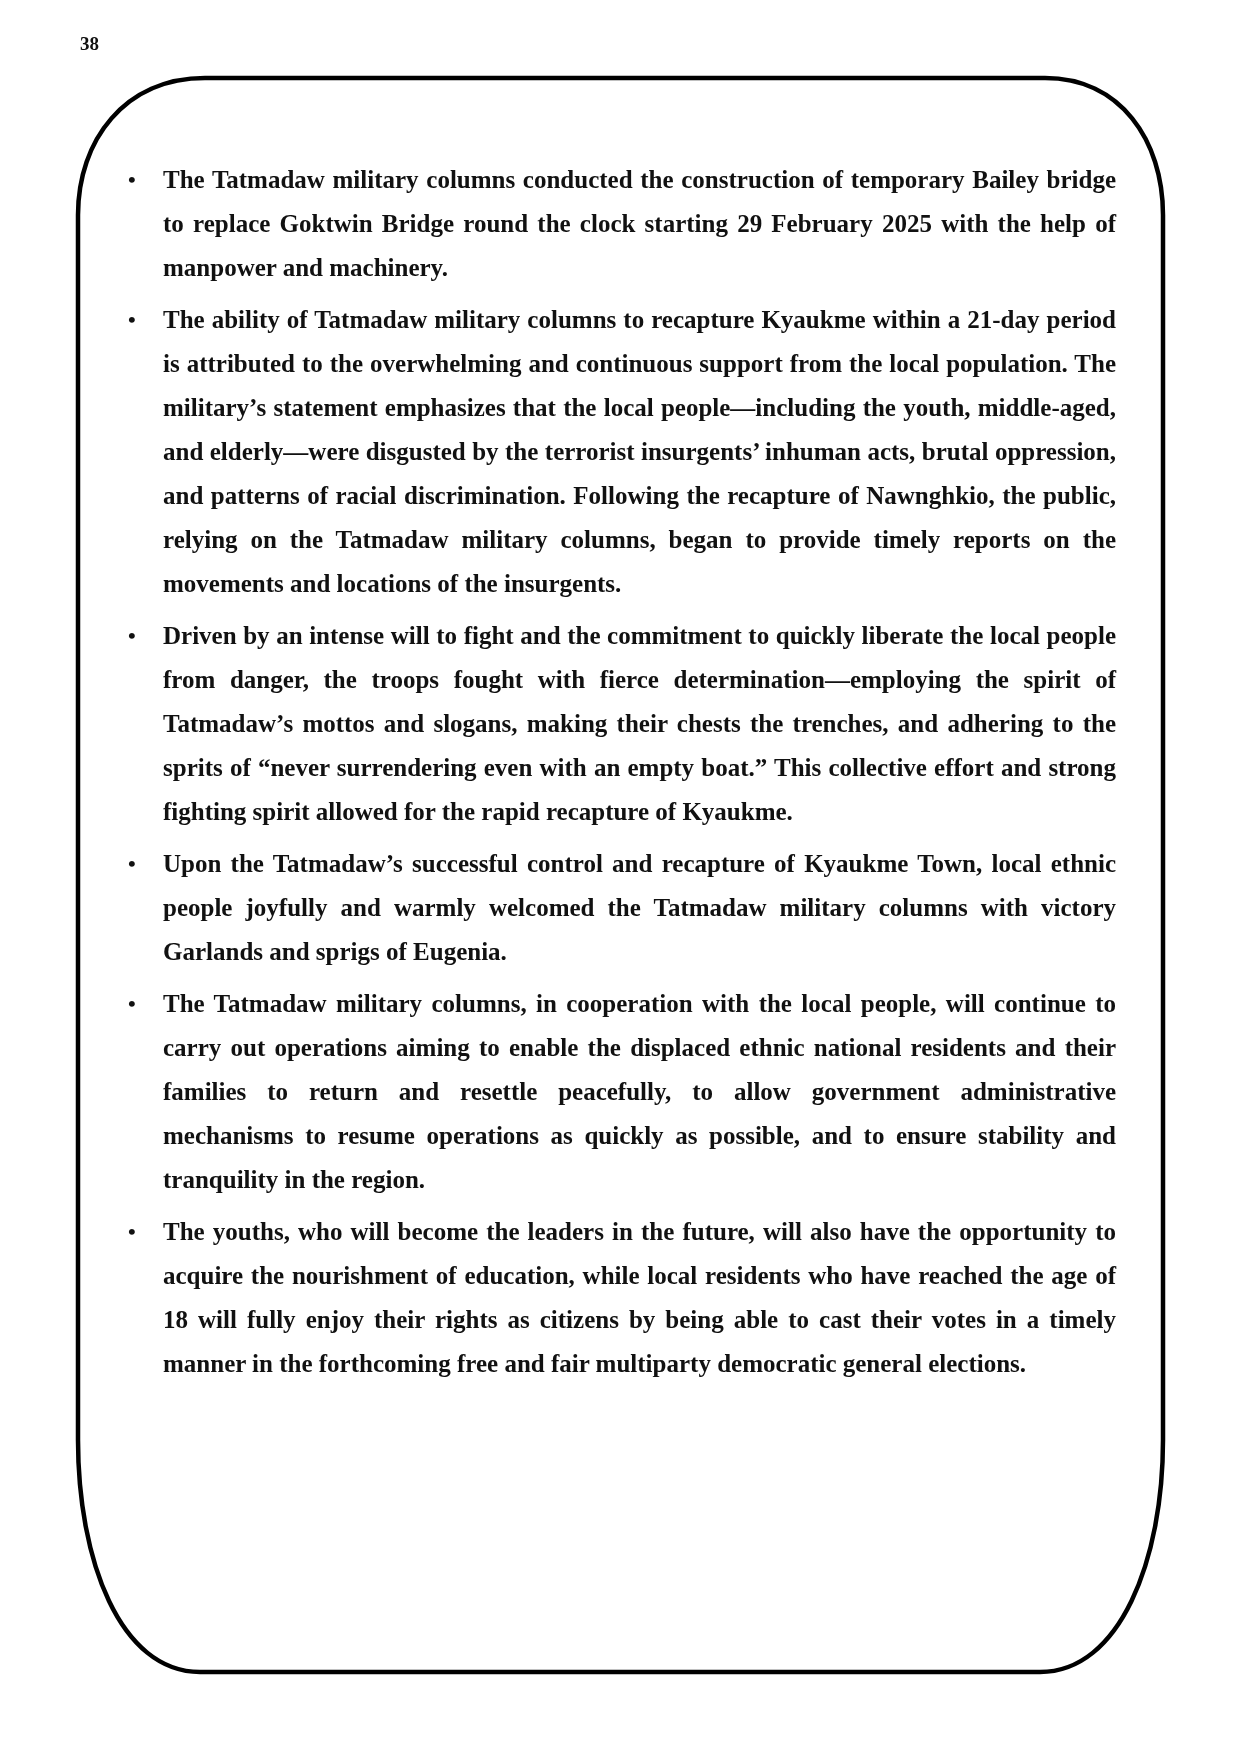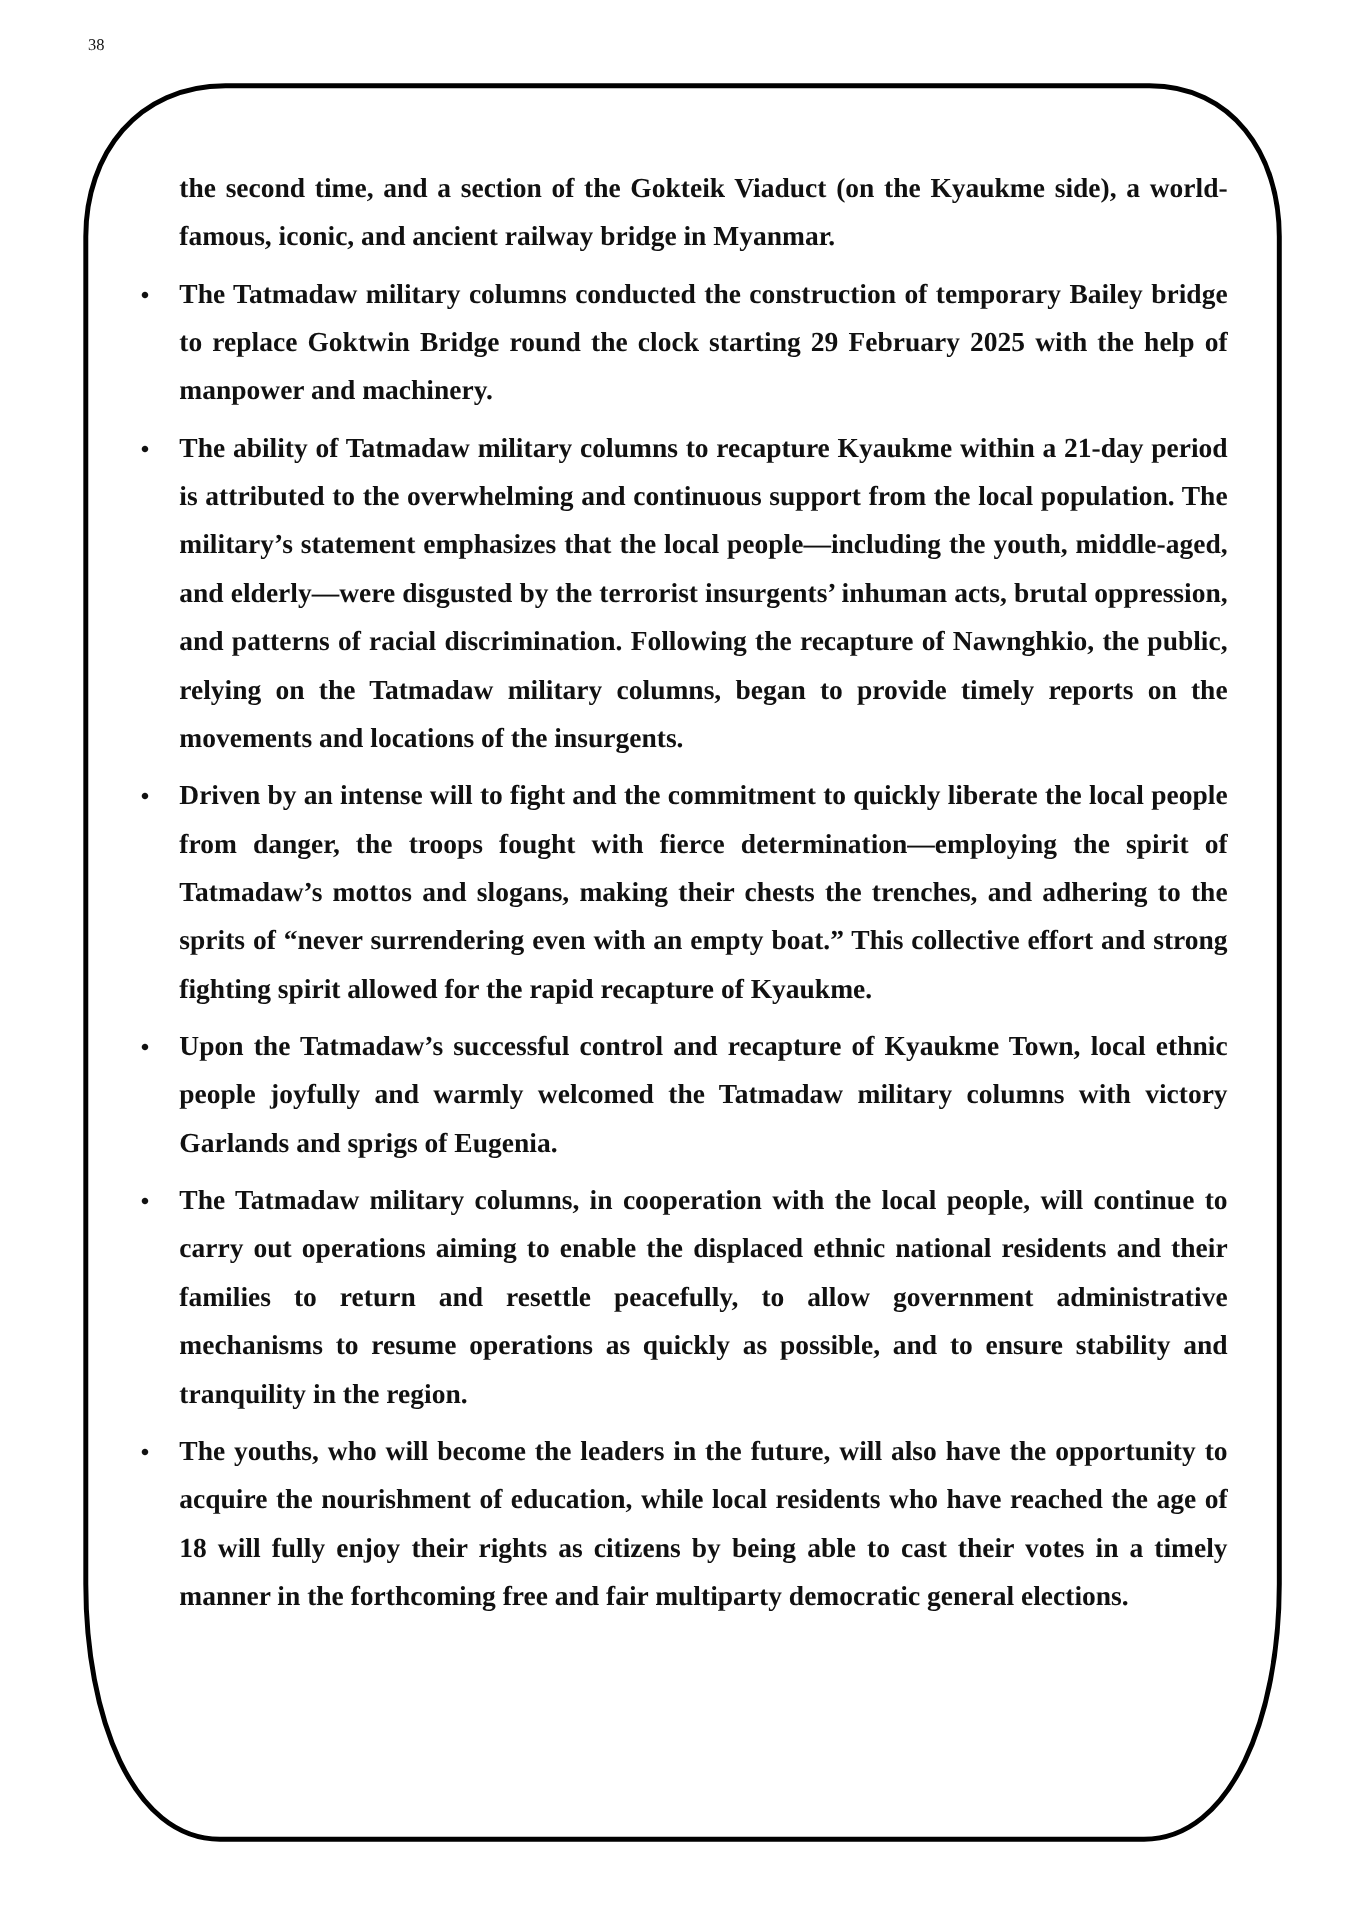--- a/index.html
+++ b/index.html
@@ -12,22 +12,22 @@
       height: 1755px;
       position: relative;
       overflow: hidden;
       font-family: "Liberation Serif", "DejaVu Serif", serif;
       color: #111111;
     }
     .page-number {
       position: absolute;
       left: 80px;
       top: 34px;
-      font-size: 15px;
-      font-weight: normal;
+      font-size: 19px;
+      font-weight: bold;
       line-height: 1;
     }
     .frame {
       position: absolute;
       left: 0;
       top: 0;
       width: 1241px;
       height: 1755px;
       pointer-events: none;
     }
@@ -76,21 +76,20 @@
              C 1120 78, 1163 140, 1163 215
              L 1163 1440
              C 1163 1560, 1120 1672, 1040 1672
              L 200 1672
              C 120 1672, 78 1560, 78 1440
              L 78 215
              C 78 140, 125 78, 205 78 Z" fill="none" stroke="#000000" stroke-width="4.5"></path>
   </svg>
 
   <div class="content">
-    <p class="para">the second time, and a section of the Gokteik Viaduct (on the Kyaukme side), a world-famous, iconic, and ancient railway bridge in Myanmar.</p>
 
     <ul class="bullet-list">
       <li class="bullet-item">
         <span class="bullet-dot">•</span>
         <p class="para">The Tatmadaw military columns conducted the construction of temporary Bailey bridge to replace Goktwin Bridge round the clock starting 29 February 2025 with the help of manpower and machinery.</p>
       </li>
       <li class="bullet-item">
         <span class="bullet-dot">•</span>
         <p class="para">The ability of Tatmadaw military columns to recapture Kyaukme within a 21-day period is attributed to the overwhelming and continuous support from the local population. The military’s statement emphasizes that the local people—including the youth, middle-aged, and elderly—were disgusted by the terrorist insurgents’ inhuman acts, brutal oppression, and patterns of racial discrimination. Following the recapture of Nawnghkio, the public, relying on the Tatmadaw military columns, began to provide timely reports on the movements and locations of the insurgents.</p>
       </li>

